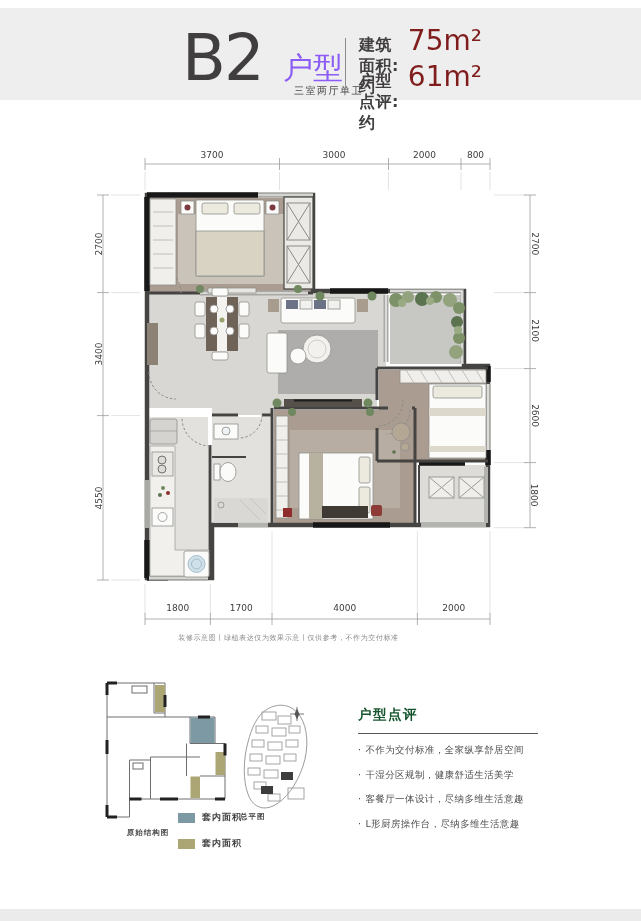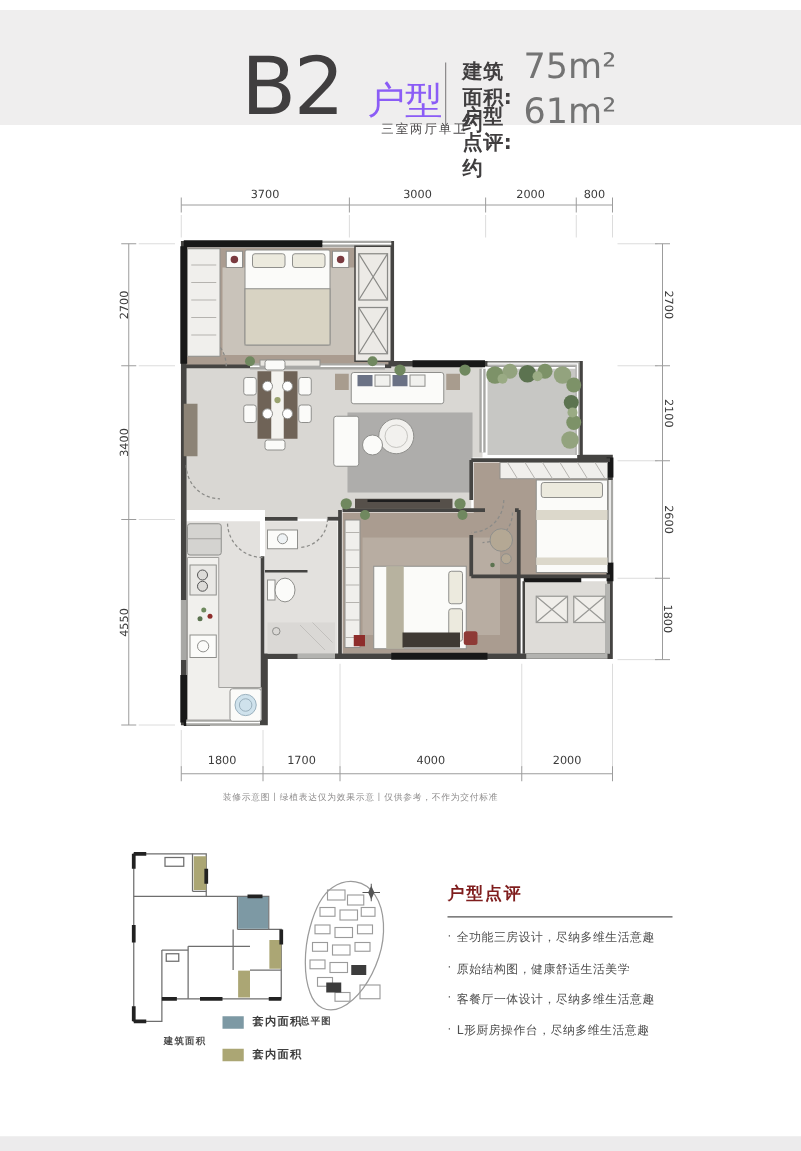--- a/index.html
+++ b/index.html
@@ -1,46 +1,46 @@
 <!DOCTYPE html>
 <html><head>
 <meta charset="utf-8">
 <style>
   html,body{margin:0;padding:0;background:#fff;}
   .sheet{position:relative;width:641px;height:921px;background:#ffffff;overflow:hidden;
          font-family:"DejaVu Sans","Liberation Sans",sans-serif;color:#3b393a;}
   
   .header-band{position:absolute;left:0;top:8px;width:641px;height:92px;background:#efeeee;}
-  .title-block{position:absolute;left:182px;top:24px;width:300px;height:80px;margin-left:11px;}
+  .title-block{position:absolute;left:182px;top:12px;width:300px;height:80px;}
   .unit-code{position:absolute;left:0;top:0;font-size:64px;line-height:76px;font-weight:400;
              color:#403e3f;letter-spacing:-2px;}
   .unit-suffix{position:absolute;left:101px;top:28px;font-size:30px;font-weight:400;color:#8b5cf6;}
   .unit-subtitle{position:absolute;left:112px;top:64px;font-size:10px;letter-spacing:1.5px;color:#4a4849;}
   .header-divider{position:absolute;left:163px;top:18px;width:1px;height:52px;background:#8e8c8d;}
   .areas{position:absolute;left:177px;top:4px;}
   .area-row{display:flex;align-items:baseline;height:36px;}
   .area-label{font-size:16px;font-weight:700;color:#403e3f;letter-spacing:.5px;}
-  .area-value{font-size:28px;font-weight:400;color:#737373;margin-left:1px;}
+  .area-value{font-size:28px;font-weight:400;color:#7f1d1d;margin-left:1px;}
   
   .plan-svg{position:absolute;left:95px;top:140px;width:450px;height:495px;}
   .disclaimer{position:absolute;left:0;top:633px;width:577px;text-align:center;
               font-size:7px;color:#8d8b8b;letter-spacing:.6px;}
   
   .mini-plan{position:absolute;left:98px;top:676px;width:140px;height:150px;}
   .mini-label-structure{position:absolute;left:103px;top:828px;width:90px;text-align:center;
               font-size:7.5px;letter-spacing:1px;color:#4a4a4a;font-weight:700;}
   .site-plan{position:absolute;left:238px;top:698px;width:100px;height:115px;}
   .mini-label-site{position:absolute;left:240px;top:812px;width:90px;
               font-size:7.5px;letter-spacing:1px;color:#4a4a4a;font-weight:700;}
   .legend{position:absolute;left:178px;top:811px;}
   .legend-row{display:flex;align-items:center;margin-bottom:13px;}
   .legend-swatch{width:17px;height:10px;margin-right:7px;}
   .legend-label{font-size:9px;color:#3f3f3f;letter-spacing:1px;font-weight:700;}
   .review{position:absolute;left:358px;top:706px;width:195px;}
-  .review-title{font-size:13.5px;font-weight:700;color:#7f1d1d;letter-spacing:1.5px;}
+  .review-title{font-size:13.5px;font-weight:700;color:#14532d;letter-spacing:1.5px;}
   .review-divider{width:180px;border-top:1px solid #555;margin-top:9px;}
   .review-items{margin-top:10px;}
   .review-item{display:flex;font-size:9.5px;color:#4f4f4f;margin-bottom:11.5px;letter-spacing:.4px;}
   .review-marker{margin-right:4px;}
   .footer-band{position:absolute;left:0;bottom:0;width:641px;height:12px;background:#ecebec;}
   text{font-family:"DejaVu Sans","Liberation Sans",sans-serif;}
 </style>
 </head>
 <body>
 
@@ -379,21 +379,21 @@
     <g fill="#aba674">
       <rect x="155" y="685" width="10" height="27"></rect>
       <rect x="215.5" y="752" width="9.5" height="23"></rect>
       <rect x="190.5" y="776.5" width="9.5" height="21.5"></rect>
     </g>
     <g stroke="#222222" stroke-width="3">
       <path d="M107,683 h10 M107,683 v12 M107,740 v14 M107,817 v-12 M107,817 h10 M129.5,799 h12
                M160,799 h18 M225,743.5 v12 M225,799 h-10 M210,717 h-12 M165,695 v12" fill="none"></path>
     </g>
   </svg>
-  <div class="mini-label-structure">建筑面积</div>
+  <div class="mini-label-structure">原始结构图</div>
 
   <svg class="site-plan" viewBox="238 698 100 115">
     <path d="M266,710 C278,702 292,704 300,716 C308,728 309,748 303,766 C297,784 286,800 273,806
              C262,811 252,806 248,794 C243,781 243,760 248,742 C252,727 257,716 266,710 Z" fill="#ffffff" stroke="#9b9b9b" stroke-width="1"></path>
     <g fill="none" stroke="#9b9b9b" stroke-width="0.9">
       <rect x="262" y="712" width="14" height="8"></rect>
         <rect x="278" y="716" width="13" height="8"></rect>
       <rect x="256" y="726" width="12" height="7"></rect>
         <rect x="272" y="728" width="14" height="8"></rect>
         <rect x="289" y="726" width="11" height="7"></rect>
@@ -431,25 +431,25 @@
       <span class="legend-label">套内面积</span>
     </div>
   </div>
 
   <div class="review">
     <div class="review-title">户型点评</div>
     <div class="review-divider"></div>
     <div class="review-items">
       <div class="review-item">
         <span class="review-marker">·</span>
-        <span>全功能三房设计，尽纳多维生活意趣</span>
+        <span>不作为交付标准，全家纵享舒居空间</span>
       </div>
       <div class="review-item">
         <span class="review-marker">·</span>
-        <span>原始结构图，健康舒适生活美学</span>
+        <span>干湿分区规制，健康舒适生活美学</span>
       </div>
       <div class="review-item">
         <span class="review-marker">·</span>
         <span>客餐厅一体设计，尽纳多维生活意趣</span>
       </div>
       <div class="review-item">
         <span class="review-marker">·</span>
         <span>L形厨房操作台，尽纳多维生活意趣</span>
       </div>
     </div>

